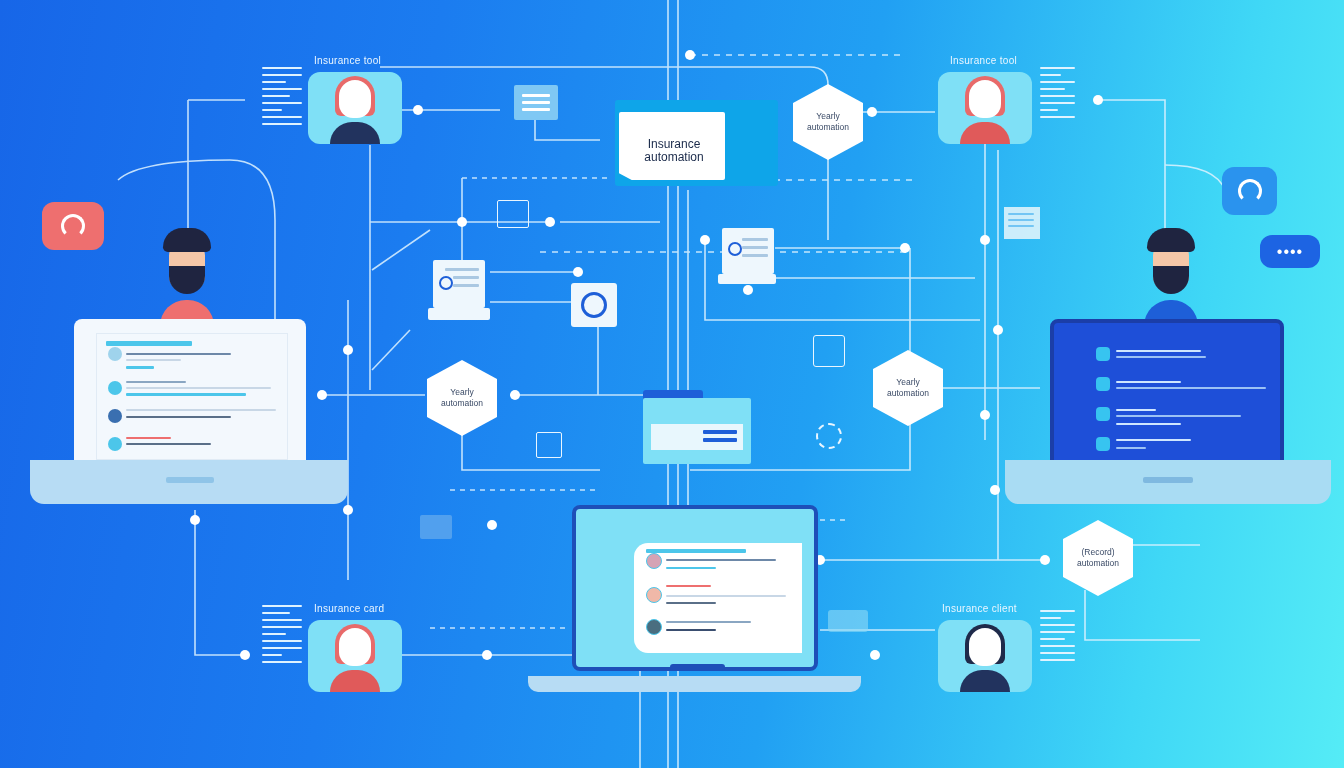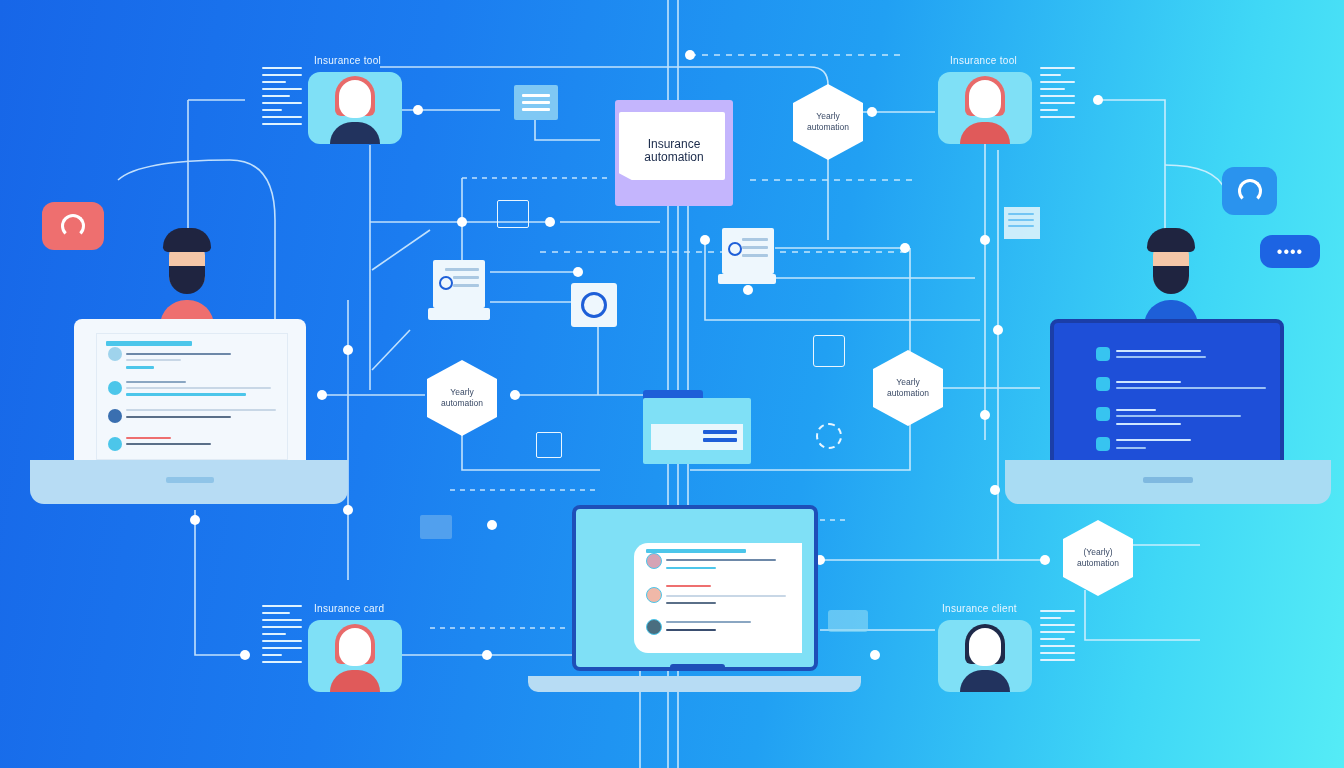--- a/index.html
+++ b/index.html
@@ -108,21 +108,21 @@
     <circle cx="348" cy="510" r="5"></circle>
       <circle cx="875" cy="655" r="5"></circle>
     <circle cx="820" cy="560" r="5"></circle>
       <circle cx="1045" cy="560" r="5"></circle>
     <circle cx="705" cy="240" r="5"></circle>
       <circle cx="995" cy="490" r="5"></circle>
     <circle cx="492" cy="525" r="5"></circle>
   </g>
 </svg>
 
-<div class="abs" style="left:615px;top:100px;width:118px;height:106px;border-radius:3px;background:#c4b5fd;">
+<div class="abs" style="left:615px;top:100px;width:118px;height:86px;border-radius:3px;background:#0ea5e9;padding-left:45px;">
   <div class="abs" style="left:4px;top:12px;width:106px;height:68px;background:#fff;border-radius:2px;clip-path:polygon(0 0,100% 0,100% 100%,12% 100%,0 90%);"></div>
   <div class="abs" style="left:0;top:37px;width:118px;text-align:center;font-size:12px;color:#1a2a4a;">Insurance</div>
   <div class="abs" style="left:0;top:50px;width:118px;text-align:center;font-size:12px;color:#1a2a4a;">automation</div>
 </div>
 
 <div class="cap" style="left:314px;top:55px;">Insurance tool</div>
 <div class="pcard" style="left:308px;top:72px;">
   <div class="hair" style="background:#e86a6a;"></div>
   <div class="head"></div>
   <div class="body" style="background:#22335e;"></div>
@@ -198,21 +198,21 @@
 </div>
 <div class="hex" style="left:427px;top:360px;">
   <span>Yearly</span>
   <span>automation</span>
 </div>
 <div class="hex" style="left:873px;top:350px;">
   <span>Yearly</span>
   <span>automation</span>
 </div>
 <div class="hex" style="left:1063px;top:520px;">
-  <span>(Yearly)</span>
+  <span>(Record)</span>
   <span>automation</span>
 </div>
 
 <div class="abs" style="left:158px;top:228px;width:58px;height:95px;">
   <div class="abs" style="left:2px;top:72px;width:54px;height:30px;border-radius:26px 26px 0 0;background:#ee6f6f;"></div>
   <div class="abs" style="left:11px;top:12px;width:36px;height:52px;border-radius:16px;background:#f5c7a8;"></div>
   <div class="abs" style="left:11px;top:38px;width:36px;height:28px;border-radius:0 0 18px 18px;background:#1f2440;"></div>
   <div class="abs" style="left:5px;top:0;width:48px;height:24px;border-radius:24px 24px 6px 6px;background:#1f2440;"></div>
 </div>
 <div class="laptop">

